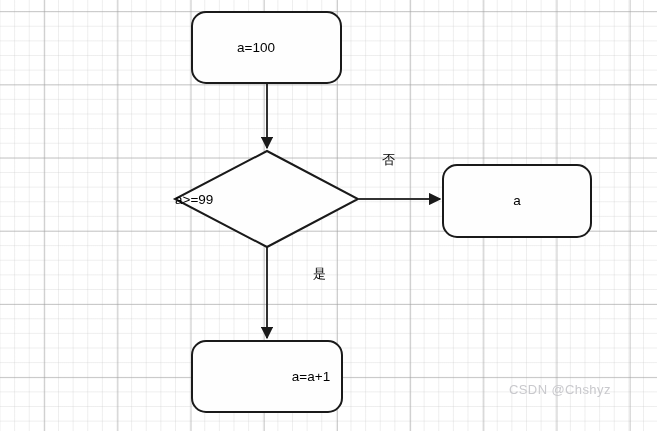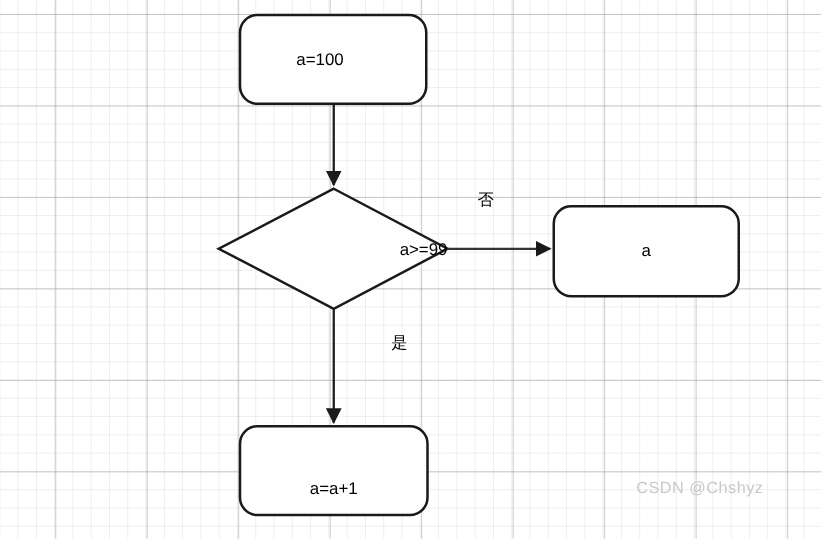--- a/index.html
+++ b/index.html
@@ -86,25 +86,25 @@
 
     <line x1="267" y1="83" x2="267" y2="148" stroke="#1a1a1a" stroke-width="1.8" marker-end="url(#arrow)"></line>
 
     <line x1="358" y1="199" x2="440" y2="199" stroke="#333333" stroke-width="1.8" marker-end="url(#arrow)"></line>
 
     <line x1="267" y1="247" x2="267" y2="338" stroke="#1a1a1a" stroke-width="1.8" marker-end="url(#arrow)"></line>
   </svg>
 
   <div class="node-label" style="left:192px; top:41px; width:128px; text-align:center;">a=100</div>
 
-  <div class="node-label" style="left:175px; top:193px; width:183px; text-align:right;">a&gt;=99</div>
+  <div class="node-label" style="left:175px; top:193px; width:183px; text-align:left;">a&gt;=99</div>
 
   <div class="node-label" style="left:443px; top:194px; width:148px; text-align:center;">a</div>
 
-  <div class="node-label" style="left:192px; top:384px; width:150px; text-align:center;">a=a+1</div>
+  <div class="node-label" style="left:192px; top:370px; width:150px; text-align:center;padding-left:44px;">a=a+1</div>
 
   <div class="edge-label" style="left:382px; top:153px;">否</div>
 
   <div class="edge-label" style="left:313px; top:267px;">是</div>
 
   <div class="watermark">CSDN @Chshyz</div>
 
 </div>
 
 </body></html>

